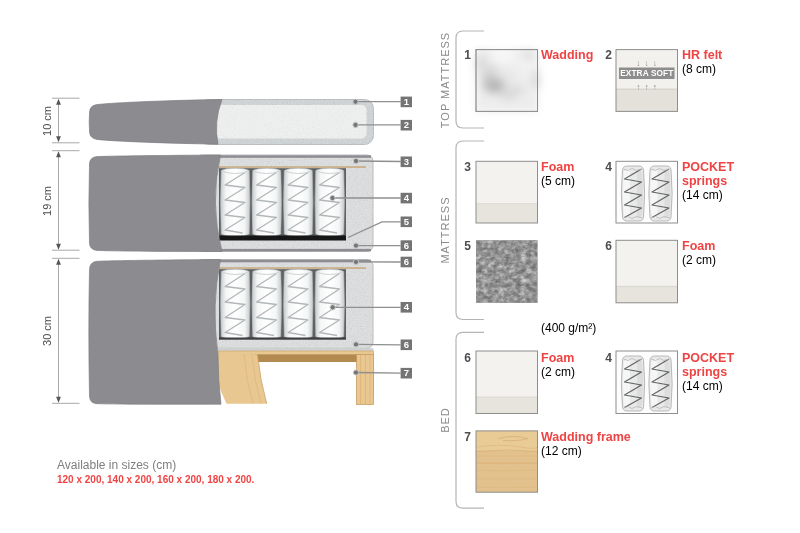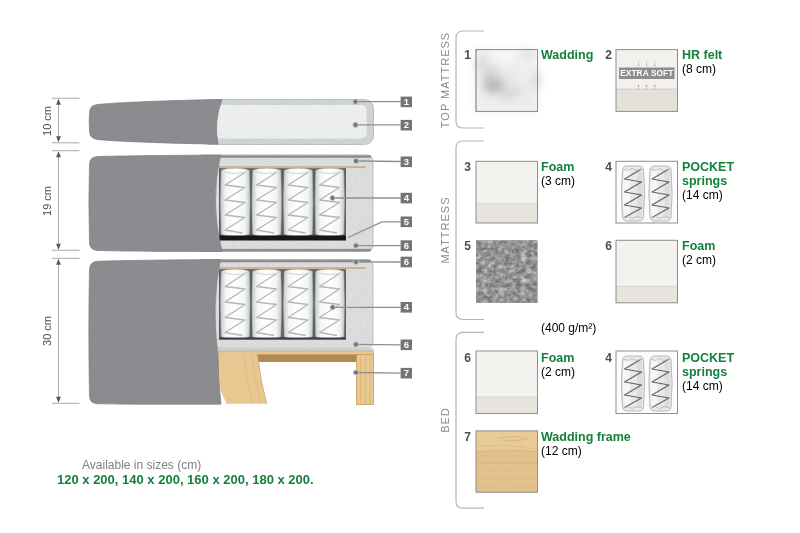--- a/index.html
+++ b/index.html
@@ -1,19 +1,19 @@
 <!DOCTYPE html>
 <html><head>
 <meta charset="utf-8">
 <style>
 html,body{margin:0;padding:0;background:#fff;}
 #page{position:relative;width:800px;height:533px;overflow:hidden;background:#fff;
   font-family:"Liberation Sans",sans-serif;}
 .t{position:absolute;white-space:nowrap;}
-.bold{font-weight:bold;color:#15803d;font-size:12.5px;line-height:14px;}
+.bold{font-weight:bold;color:#ef4444;font-size:12.5px;line-height:14px;}
 .reg{font-weight:normal;color:#000000;font-size:12px;line-height:14px;}
 .num{font-weight:bold;color:#4d4d4d;font-size:12px;text-align:right;width:20px;}
 .vlabel{color:#8a8a8a;font-size:11px;letter-spacing:1px;transform:rotate(-90deg);transform-origin:center center;text-align:center;}
 .dimlabel{color:#4d4d4d;font-size:11px;transform:rotate(-90deg);transform-origin:center center;text-align:center;}
 </style>
 </head>
 <body>
 <div id="page">
 
 <svg id="diag" width="800" height="533" viewBox="0 0 800 533" style="position:absolute;left:0;top:0">
@@ -325,35 +325,35 @@
 <div class="t num" style="left:592px;top:239px;">6</div>
 <div class="t num" style="left:451px;top:351px;">6</div>
 <div class="t num" style="left:592px;top:351px;">4</div>
 <div class="t num" style="left:451px;top:430px;">7</div>
 
 <div class="t bold" style="left:541px;top:48px;">Wadding</div>
 <div class="t bold" style="left:682px;top:48px;">HR felt</div>
 <div class="t reg" style="left:682px;top:62px;">(8 cm)</div>
 
 <div class="t bold" style="left:541px;top:160px;">Foam</div>
-<div class="t reg" style="left:541px;top:174px;">(3 cm)</div>
+<div class="t reg" style="left:541px;top:174px;">(5 cm)</div>
 <div class="t bold" style="left:682px;top:160px;">POCKET<br>springs</div>
 <div class="t reg" style="left:682px;top:188px;">(14 cm)</div>
 
 <div class="t reg" style="left:541px;top:281px;margin-top:40px;">(400 g/m²)</div>
 <div class="t bold" style="left:682px;top:239px;">Foam</div>
 <div class="t reg" style="left:682px;top:253px;">(2 cm)</div>
 
 <div class="t bold" style="left:541px;top:351px;">Foam</div>
 <div class="t reg" style="left:541px;top:365px;">(2 cm)</div>
 <div class="t bold" style="left:682px;top:351px;">POCKET<br>springs</div>
 <div class="t reg" style="left:682px;top:379px;">(14 cm)</div>
 
 <div class="t bold" style="left:541px;top:430px;">Wadding frame</div>
 <div class="t reg" style="left:541px;top:444px;">(12 cm)</div>
 
-<div class="t reg" style="left:57px;top:458px;color:#7f7f7f;margin-left:25px;">Available in sizes (cm)</div>
-<div class="t bold" style="left:57px;top:473px;font-size:13px;">120 x 200, 140 x 200, 160 x 200, 180 x 200.</div>
+<div class="t reg" style="left:57px;top:458px;color:#7f7f7f;">Available in sizes (cm)</div>
+<div class="t bold" style="left:57px;top:473px;font-size:10px;">120 x 200, 140 x 200, 160 x 200, 180 x 200.</div>
 
 <div class="t dimlabel" style="left:31px;top:115px;width:31px;">10 cm</div>
 <div class="t dimlabel" style="left:31px;top:195px;width:31px;">19 cm</div>
 <div class="t dimlabel" style="left:31px;top:325px;width:31px;">30 cm</div>
 </div>
 
 </body></html>

